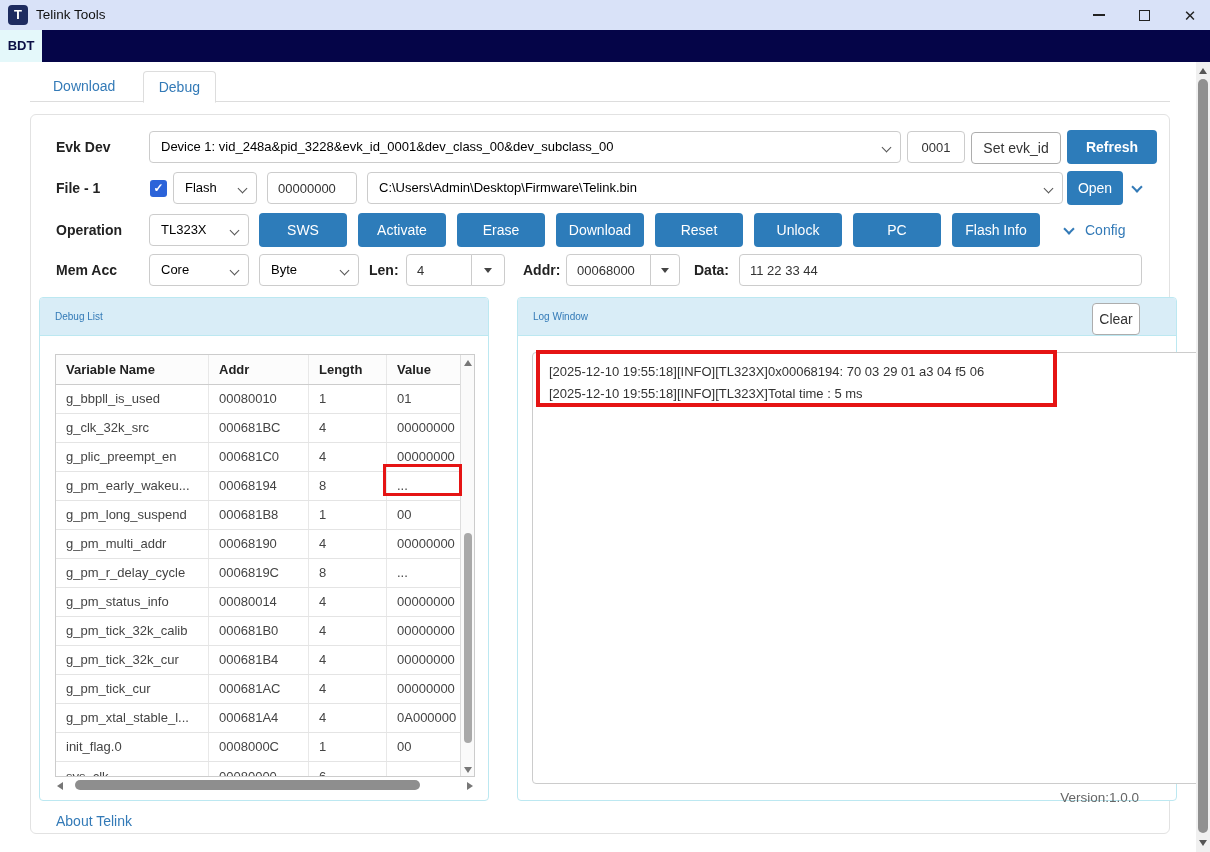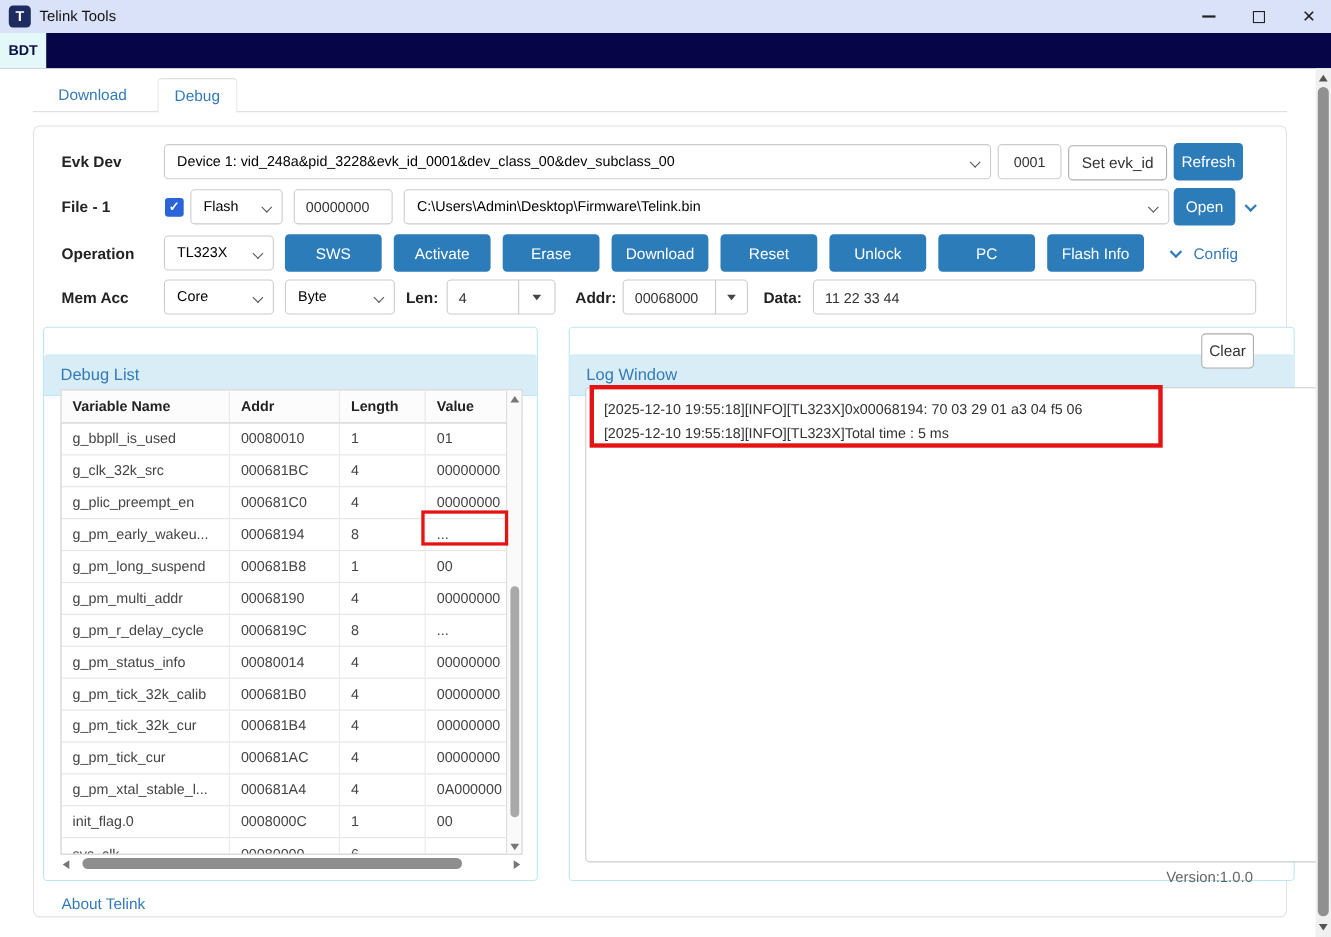--- a/index.html
+++ b/index.html
@@ -50,21 +50,21 @@
   .spinbtn { position:absolute; height:32px; border:1px solid #ccc; border-radius:0 4px 4px 0; background:#fff;
              display:flex; align-items:center; justify-content:center; }
   .tri-down { width:0; height:0; border-left:4px solid transparent; border-right:4px solid transparent; border-top:5px solid #444; }
 
   .opbtns { position:absolute; left:228px; top:-1px; display:flex; gap:11px; }
   .opbtns .btn { position:static; width:88px; }
 
   
   .panel { position:absolute; border:1px solid #bce8f1; border-radius:4px; background:#fff; }
   .panel-hd { position:absolute; left:0; top:0; right:0; height:38px; background:#d9edf7; border-bottom:1px solid #bce8f1;
-              border-radius:3px 3px 0 0; font-size:15px; color:#337ab7; line-height:38px; padding-left:15px;margin-top:24px; }
+              border-radius:3px 3px 0 0; font-size:10px; color:#337ab7; line-height:38px; padding-left:15px; }
 
   
   .dtable { position:absolute; left:15px; top:56px; width:420px; height:423px; border:1px solid #ccc; background:#fff; overflow:hidden; }
   .thead { display:flex; height:30px; background:#fcfcfc; border-bottom:1px solid #ccc; font-weight:bold; font-size:13px; color:#222; }
   .thead .td { line-height:29px; }
   .tbody { position:absolute; left:0; top:30px; width:406px; height:393px; overflow:hidden; }
   .trow { display:flex; height:29px; border-bottom:1px solid #e4e4e4; font-size:13px; color:#444; }
   .trow.partial { height:16px; overflow:hidden; }
   .trow.partial .td { line-height:29px; }
   .td { padding-left:10px; line-height:28px; white-space:nowrap; overflow:hidden; border-right:1px solid #e8e8e8; }
@@ -137,21 +137,21 @@
 
   <div class="container">
 
     <div class="frow-label" style="left:25px; top:16px;">Evk Dev</div>
     <div class="sel" style="left:118px; top:16px; width:752px;">
       <span>Device 1: vid_248a&amp;pid_3228&amp;evk_id_0001&amp;dev_class_00&amp;dev_subclass_00</span>
       <span class="chev"></span>
     </div>
     <input class="inp" style="left: 876px; top: 16px; width: 58px; text-align: center;" value="0001">
     <div class="btn white" style="left:940px; top:17px; width:90px;">Set evk_id</div>
-    <div class="btn blue" style="left:1036px; top:15px; width:63px;">Refresh</div>
+    <div class="btn blue" style="left:1036px; top:15px; width:90px;font-weight:bold;">Refresh</div>
 
     <div class="frow-label" style="left:25px; top:57px;">File - 1</div>
     <div class="checkbox" style="left:119px; top:65px;">✓</div>
     <div class="sel" style="left:142px; top:57px; width:84px;">
       <span>Flash</span>
       <span class="chev"></span>
     </div>
     <input class="inp" style="left: 236px; top: 57px; width: 90px;" value="00000000">
     <div class="sel" style="left:336px; top:57px; width:696px;">
       <span>C:\Users\Admin\Desktop\Firmware\Telink.bin</span>

